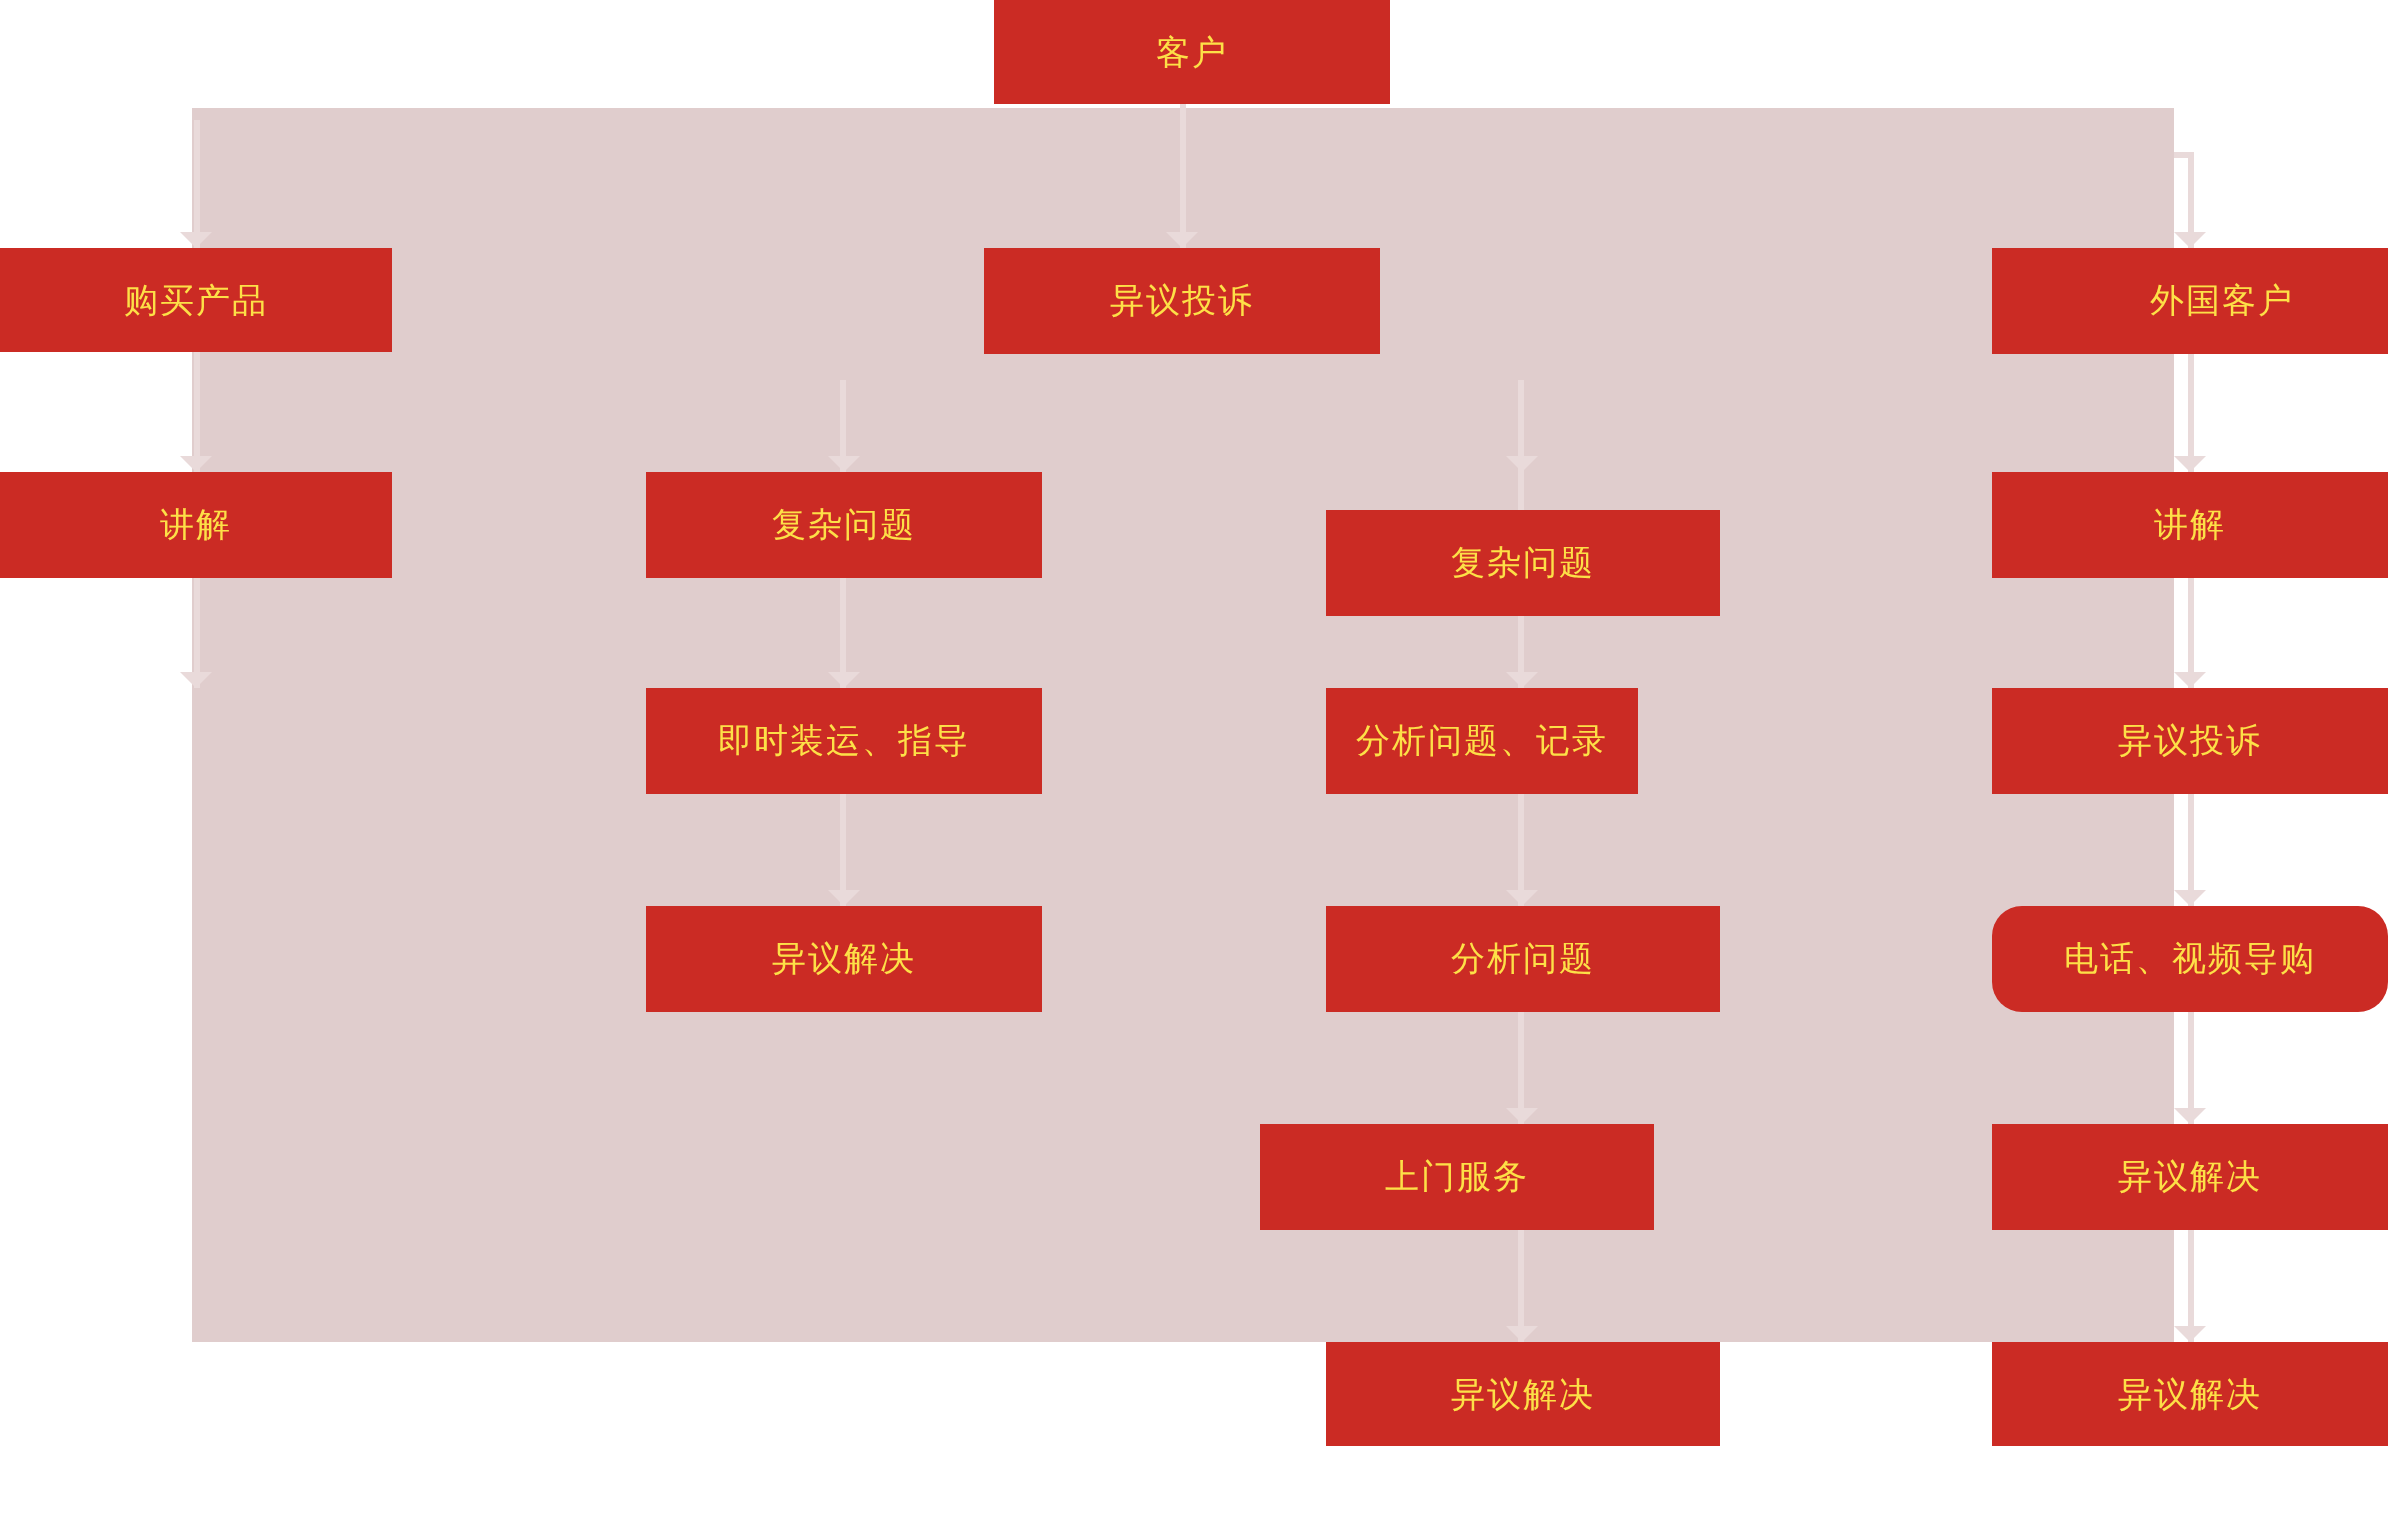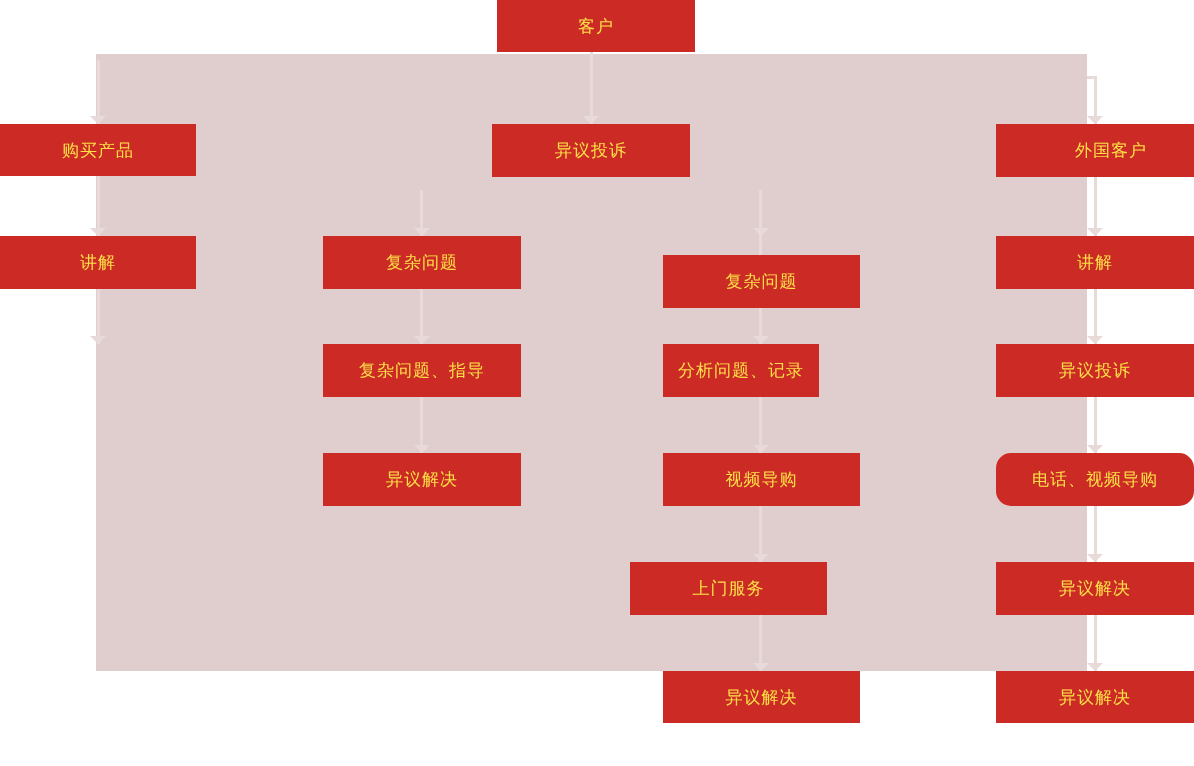--- a/index.html
+++ b/index.html
@@ -89,26 +89,26 @@
 
   <div class="node" style="left:0px; top:124px; width:196px; height:52px;">购买产品</div>
   <div class="node" style="left:492px; top:124px; width:198px; height:53px;">异议投诉</div>
   <div class="node" style="left:996px; top:124px; width:230px; height:53px;">外国客户</div>
 
   <div class="node" style="left:0px; top:236px; width:196px; height:53px;">讲解</div>
   <div class="node" style="left:323px; top:236px; width:198px; height:53px;">复杂问题</div>
   <div class="node" style="left:663px; top:236px; width:197px; height:53px;margin-top:19px;">复杂问题</div>
   <div class="node" style="left:996px; top:236px; width:198px; height:53px;">讲解</div>
 
-  <div class="node" style="left:323px; top:344px; width:198px; height:53px;">复杂问题、指导</div>
+  <div class="node" style="left:323px; top:344px; width:198px; height:53px;">即时装运、指导</div>
   <div class="node" style="left:663px; top:344px; width:156px; height:53px;">分析问题、记录</div>
   <div class="node" style="left:996px; top:344px; width:198px; height:53px;">异议投诉</div>
 
   <div class="node" style="left:323px; top:453px; width:198px; height:53px;">异议解决</div>
-  <div class="node" style="left:663px; top:453px; width:197px; height:53px;">视频导购</div>
+  <div class="node" style="left:663px; top:453px; width:197px; height:53px;">分析问题</div>
   <div class="node" style="left:996px; top:453px; width:198px; height:53px;border-radius:15px;">电话、视频导购</div>
 
   <div class="node" style="left:630px; top:562px; width:197px; height:53px;">上门服务</div>
   <div class="node" style="left:996px; top:562px; width:198px; height:53px;">异议解决</div>
 
   <div class="node" style="left:663px; top:671px; width:197px; height:52px;">异议解决</div>
   <div class="node" style="left:996px; top:671px; width:198px; height:52px;">异议解决</div>
 
 </div>
 

